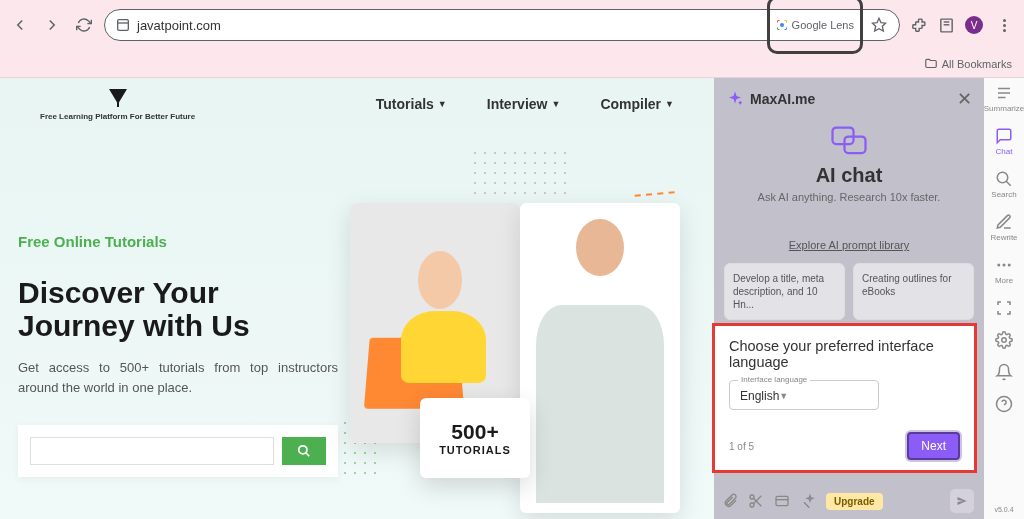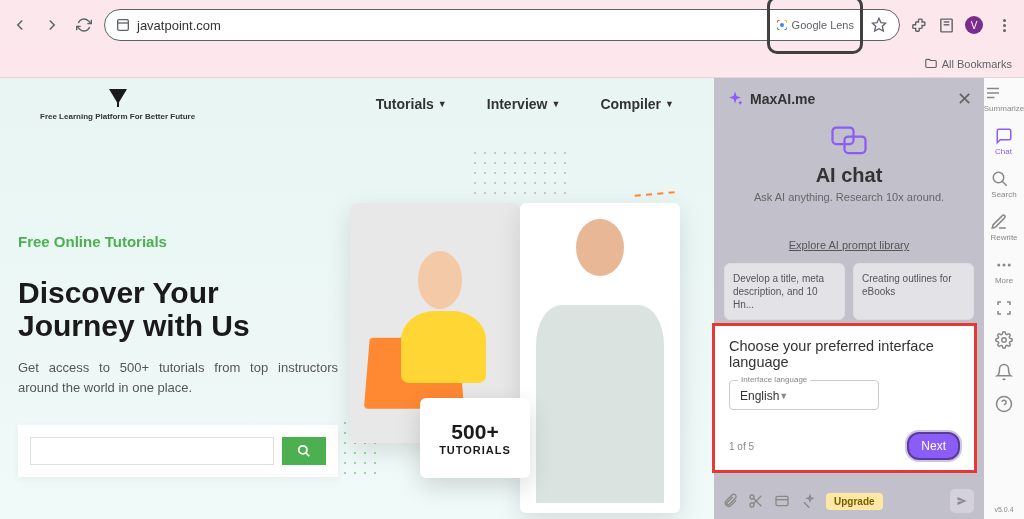--- a/index.html
+++ b/index.html
@@ -63,21 +63,21 @@
 .maxai { width: 310px; background: #f5f3f7; position: relative; display: flex; }
 .maxai-overlay { position: absolute; inset: 0; background: rgba(100,100,120,0.35); z-index: 1;}
 .maxai-main { flex: 1; position: relative; z-index: 2; pointer-events: none;}
 .maxai-main > * { pointer-events: auto; }
 .maxai-header { display: flex; align-items: center; padding: 10px 12px; gap: 6px; position: relative; z-index: 3;}
 .maxai-logo { color: #8b5cf6; }
 .maxai-title { font-size: 14px; font-weight: 600; color: #333; }
 .maxai-close { margin-left: auto; color: #666; font-size: 18px; }
 
 .maxai-side { width: 40px; background: #fafafa; display: flex; flex-direction: column; align-items: center; padding-top: 6px; gap: 14px; font-size: 8px; color: #888; position: relative; z-index: 3;}
-.side-item { display: flex; flex-direction: column; align-items: flex-start; gap: 2px; }
+.side-item { display: flex; flex-direction: column; align-items: center; gap: 2px; }
 .side-item.active { color: #8b5cf6; }
 .side-icon { width: 18px; height: 18px; }
 .side-ver { margin-top: auto; margin-bottom: 6px; font-size: 7px;}
 
 .chat-center { text-align: center; padding: 6px 0 8px; position: relative; z-index: 0;}
 .chat-icon { width: 36px; height: 30px; margin: 0 auto 4px; color: #8b5cf6;}
 .chat-title { font-size: 20px; font-weight: 600; color: #333; }
 .chat-sub { font-size: 11px; color: #666; margin-top: 4px;}
 
 .prompt-link { text-align: center; font-size: 11px; color: #555; text-decoration: underline; margin: 28px 0 12px; position: relative; z-index: 0;}
@@ -85,21 +85,21 @@
 .pcard { flex: 1; background: rgba(255,255,255,0.55); border: 1px solid #ddd; border-radius: 6px; padding: 8px; font-size: 10px; color: #555; line-height: 1.3; }
 
 
 .lang-modal { position: absolute; left: -2px; right: 7px; top: 228px; background: #fff; border: 3px solid #e53935; padding: 12px 14px 10px; z-index: 10; margin-top: 17px; }
 .lang-title { font-size: 14.5px; color: #333; margin-bottom: 10px; }
 .lang-select { position: relative; border: 1px solid #ccc; border-radius: 4px; padding: 8px 10px 6px; width: 150px;}
 .lang-label { position: absolute; top: -6px; left: 8px; background: #fff; padding: 0 3px; font-size: 8px; color: #888;}
 .lang-val { font-size: 12px; color: #333; display: flex; justify-content: flex-start; align-items: center;}
 .lang-footer { display: flex; justify-content: space-between; align-items: center; margin-top: 22px;}
 .lang-step { font-size: 10px; color: #888; }
-.next-btn { background: #8b5cf6; color: #fff; font-size: 12px; padding: 5px 12px; border-radius: 12px; border: 2px solid #5b3a9e; box-shadow: 0 0 0 2px rgba(91,58,158,0.3);}
+.next-btn { background: #8b5cf6; color: #fff; font-size: 12px; padding: 5px 12px; border-radius: 4px; border: 2px solid #5b3a9e; box-shadow: 0 0 0 2px rgba(91,58,158,0.3);}
 
 .below-modal { position: absolute; left: 8px; right: 10px; top: 345px; z-index: 0;}
 .model-row { display: flex; gap: 6px; margin-bottom: 10px; opacity: 0.6;}
 .model-chip { background: rgba(255,255,255,0.5); border: 1px solid #ccc; border-radius: 4px; padding: 3px 8px; font-size: 10px; color: #666; display: flex; align-items: center; gap: 3px;}
 .ask-input { background: rgba(255,255,255,0.5); border: 1px solid #ddd; border-radius: 6px; padding: 0; font-size: 12px; color: #999; margin-bottom: 20px;}
 .bottom-row { display: flex; align-items: center; gap: 10px; }
 .bicon { width: 16px; height: 16px; color: #888;}
 .upgrade { background: #ffe8a6; color: #7a5c00; font-size: 10px; padding: 3px 8px; border-radius: 4px; font-weight: 600;}
 .send { margin-left: auto; width: 24px; height: 24px; background: #d4d0dc; border-radius: 5px; display: flex; align-items: center; justify-content: center; color: #888;}
 </style>
@@ -253,21 +253,21 @@
         <span class="maxai-title">MaxAI.me</span>
         <span class="maxai-close">✕</span>
       </div>
 
       <div class="chat-center">
         <svg class="chat-icon" viewBox="0 0 48 40">
             <rect x="2" y="2" width="28" height="22" rx="5" fill="none" stroke="currentColor" stroke-width="3"></rect>
             <rect x="18" y="14" width="28" height="22" rx="5" fill="none" stroke="currentColor" stroke-width="3"></rect>
           </svg>
         <div class="chat-title">AI chat</div>
-        <div class="chat-sub">Ask AI anything. Research 10x around.</div>
+        <div class="chat-sub">Ask AI anything. Research 10x faster.</div>
       </div>
 
       <div class="prompt-link">Explore AI prompt library</div>
       <div class="prompt-cards">
         <div class="pcard">Develop a title, meta description, and 10 Hn...</div>
         <div class="pcard">Creating outlines for eBooks</div>
       </div>
 
       <div class="lang-modal">
         <div class="lang-title">Choose your preferred interface language</div>

